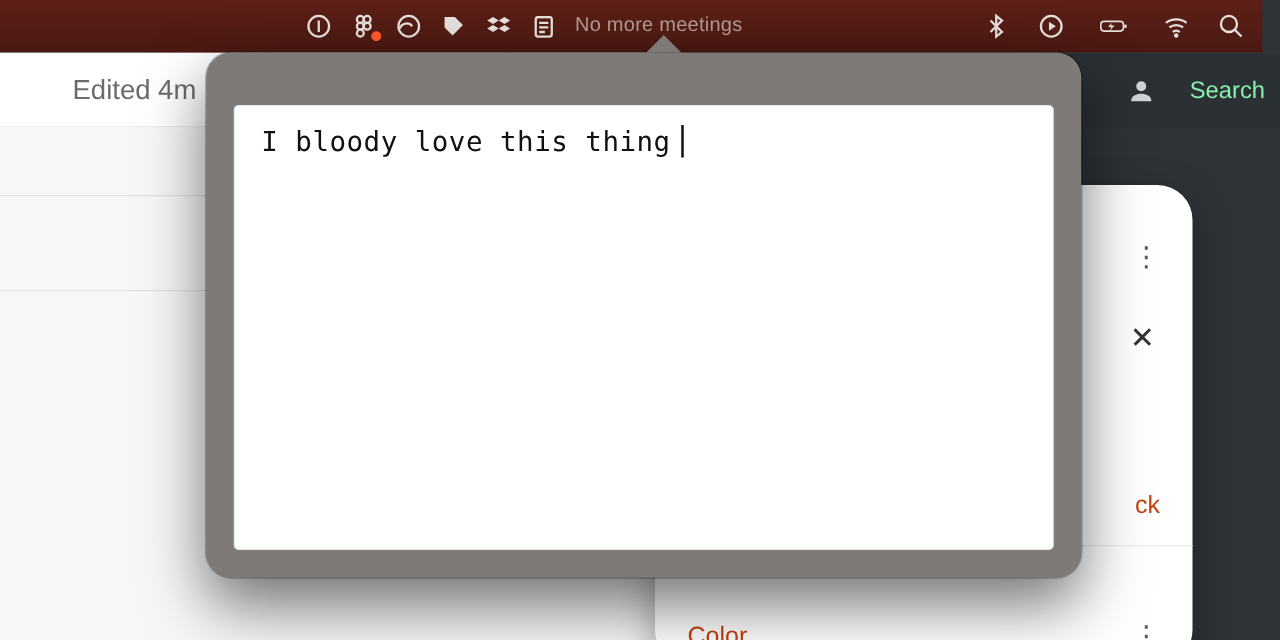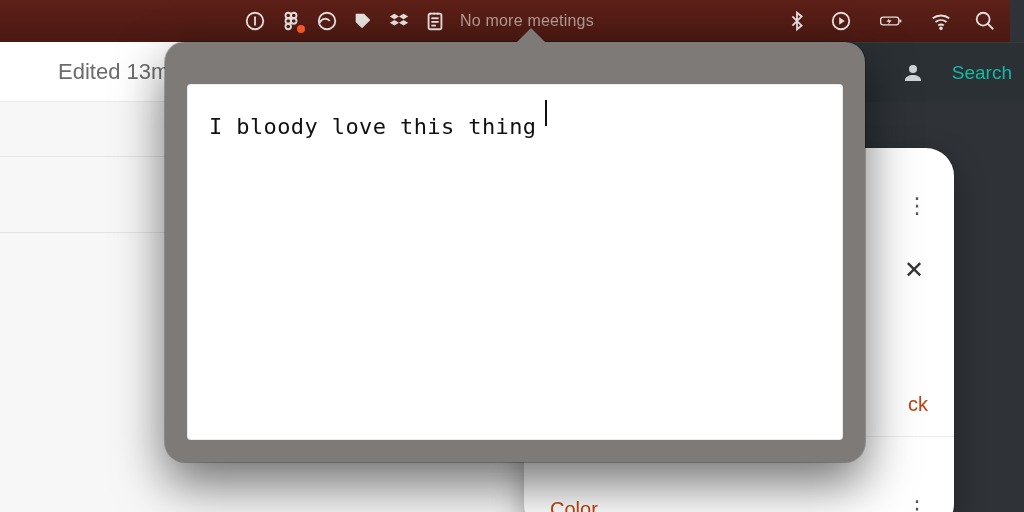--- a/index.html
+++ b/index.html
@@ -23,21 +23,21 @@
   
   .appchrome {
     position:absolute; top:42px; left:0; right:0; height:60px;
     background:#2b3035;
     border-top:1px solid rgba(255,255,255,.05);
     display:flex; align-items:center; justify-content:flex-end;
     padding-right:12px; gap:26px; color:#d7dadd;
   }
   .appchrome .chicon { width:26px; height:26px; display:flex; align-items:center; justify-content:center; cursor:pointer;}
   .appchrome svg { width:24px; height:24px; fill:#cfd3d7; }
-  .searchtxt { font-size:19px; color:#14b8a6; }
+  .searchtxt { font-size:19px; color:#86efac; }
 
   
   .docsurface {
     position:absolute; top:42px; left:0; width:530px; bottom:0;
     background:#ffffff;
   }
   .editedbar {
     position:absolute; top:42px; left:0; width:530px; height:60px;
     background:#ffffff; display:flex; align-items:center;
     border-bottom:1px solid #e9e9e9;
@@ -82,21 +82,21 @@
     border-bottom:14px solid #7d7a78;
   }
   .notepad {
     position:absolute; top:42px; left:22px; right:22px; bottom:22px;
     background:#ffffff; border-radius:4px;
     box-shadow: inset 0 0 0 1px rgba(0,0,0,.08);
   }
   .notetext {
     font-family: "SF Mono","Menlo","Consolas",monospace;
     font-size:22px; letter-spacing:.4px;
-    color:#111; padding:30px 22px;
+    color:#111; padding:18px 22px;
     caret-color:#111;
     outline:none; width:100%; height:100%; border:none; resize:none;
     background:transparent;
   }
   .caret {
     position:absolute; top:16px; left:358px; width:2px; height:26px; background:#111;
   }
 
   
   .menuspacer { flex:0 0 auto; width:230px; }
@@ -110,21 +110,21 @@
   <div class="chicon">
     <svg viewBox="0 0 24 24">
         <path d="M12 12a4 4 0 1 0-4-4 4 4 0 0 0 4 4zm0 2c-4 0-8 2-8 5v1h16v-1c0-3-4-5-8-5z"></path>
       </svg>
   </div>
   <span class="searchtxt">Search</span>
 </div>
 
 <div class="docsurface"></div>
 <div class="editedbar">
-  <span class="editedtxt">Edited 13m</span>
+  <span class="editedtxt">Edited 4m</span>
 </div>
 <div class="doclower">
   <div class="rule1"></div>
   <div class="rule2"></div>
 </div>
 
 <div class="rpanel">
   <div class="row">
     <span></span>
     <span class="more">⋮</span>

